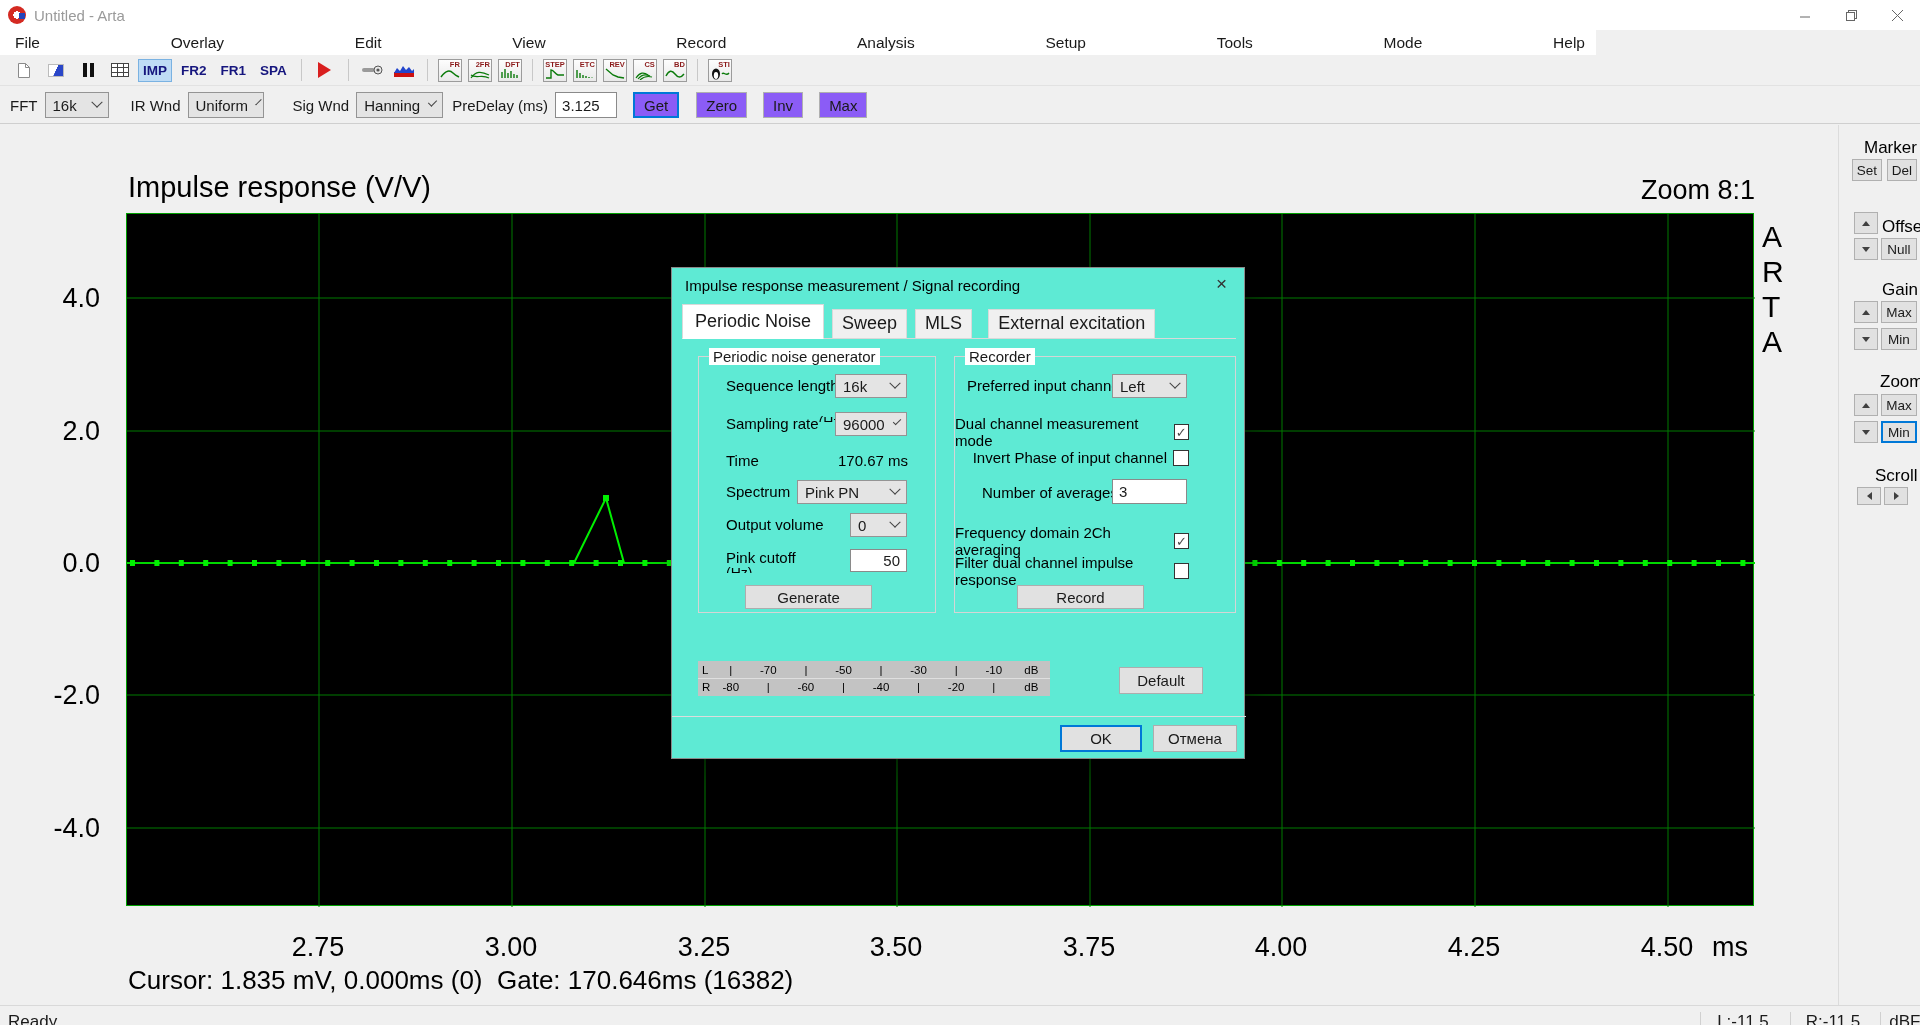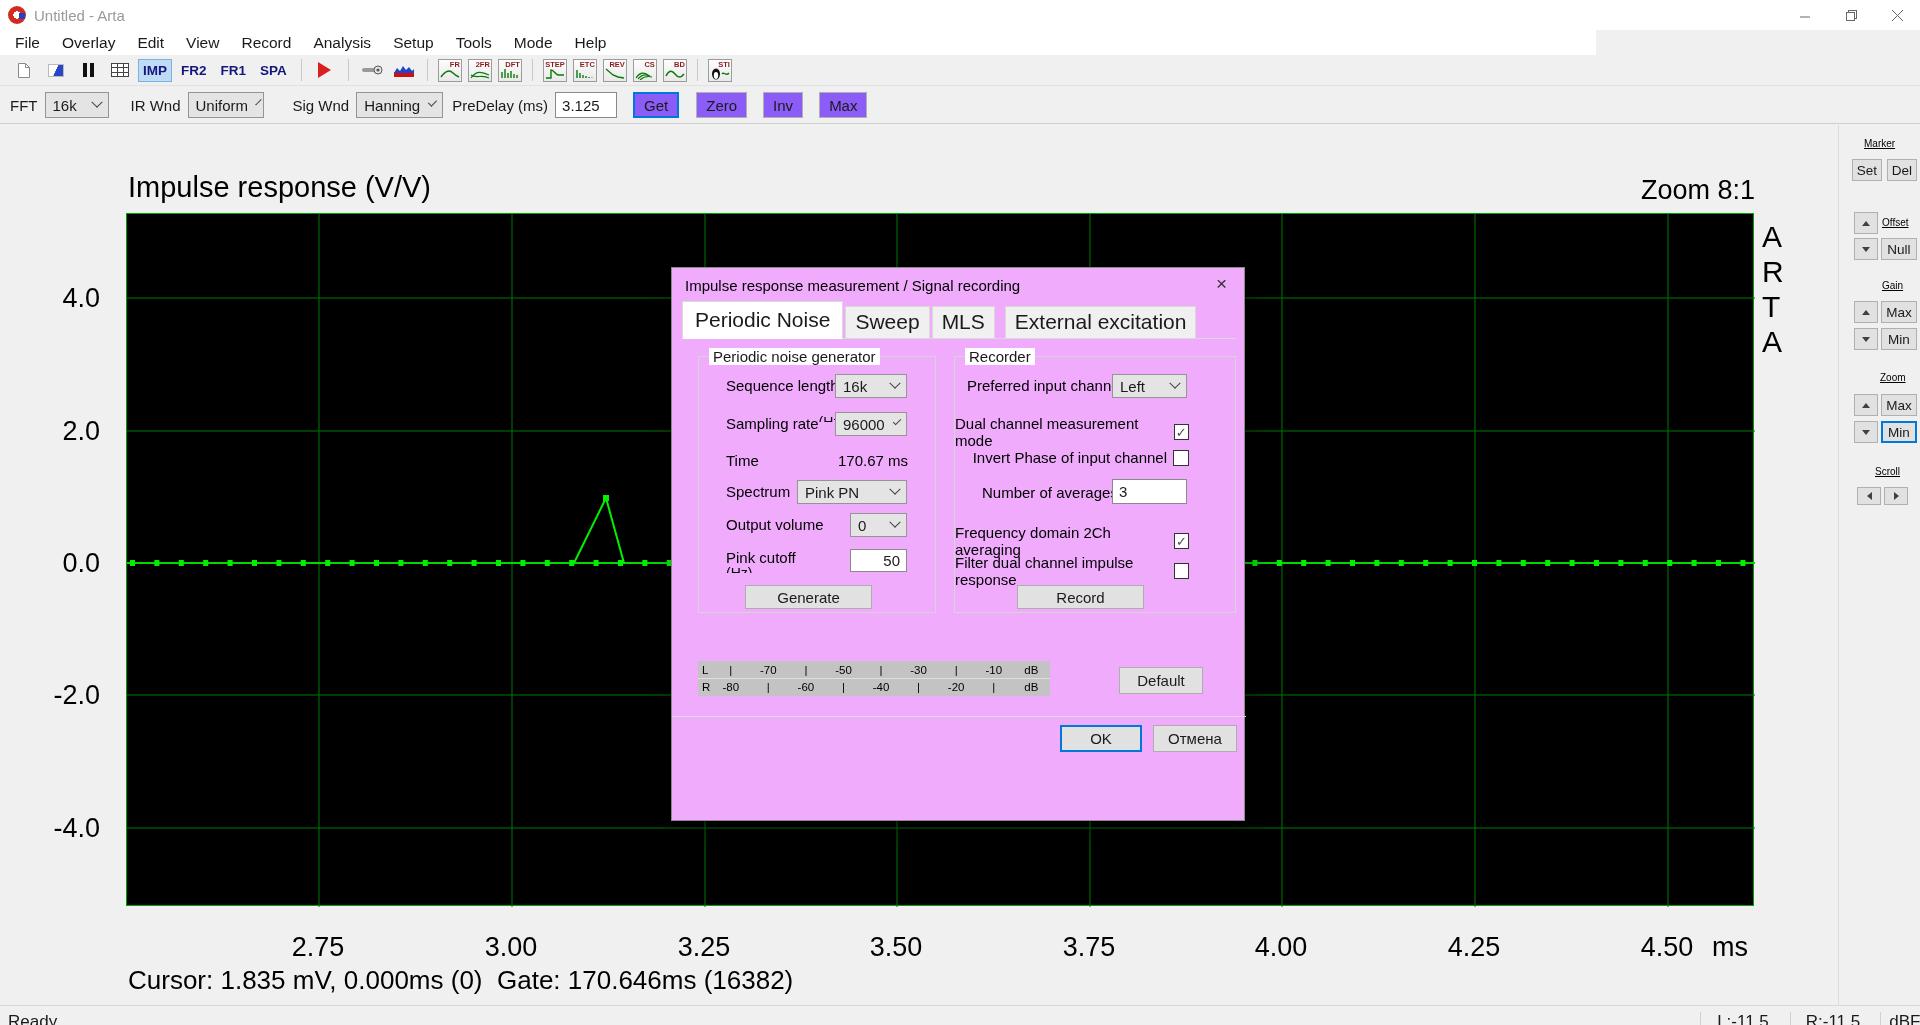--- a/index.html
+++ b/index.html
@@ -13,21 +13,21 @@
   .app-icon { width:18px; height:18px; margin:0 8px 0 8px; border-radius:50%;
     background:radial-gradient(circle at 50% 50%, #ffffff 0 28%, #d42a22 30% 100%); position:relative; }
   .app-icon::after{ content:""; position:absolute; right:1px; top:7px; width:6px; height:6px; background:#2244bb; }
   .title-text { font-size:15px; color:#9a9a9a; }
   .win-controls { margin-left:auto; display:flex; height:30px; }
   .wc { width:46px; height:30px; display:flex; align-items:center; justify-content:center; color:#555; font-size:15px; }
   .wc svg { stroke:#666; fill:none; stroke-width:1; }
 
   
   .menubar { position:absolute; left:0; top:30px; width:1596px; height:25px; background:#ffffff;
-    display:flex; align-items:center; padding-left:4px; }
+    display:flex; align-items:center; padding-left:4px;justify-content:space-between; }
   .menu-item { font-size:15.5px; padding:0 11px; color:#1a1a1a; }
 
   
   .toolbar { position:absolute; left:0; top:55px; width:1920px; height:31px; background:#f0f0f0;
     border-bottom:1px solid #e2e2e2; display:flex; align-items:center; padding-left:8px; }
   .tb-sep { width:1px; height:22px; background:#c8c8c8; margin:0 7px; }
   .tb-ico { width:26px; height:24px; display:flex; align-items:center; justify-content:center; margin:0 3px; }
   .mode-btn { font-size:13.5px; font-weight:bold; color:#16167e; padding:3px 4px; margin:0 2px; border:1px solid transparent; }
   .mode-btn.sel { background:#bfdcf5; border:1px solid #7ab2e2; }
   .chart-btn { position:relative; width:24px; height:23px; margin:0 3px;
@@ -59,41 +59,41 @@
   .plot { position:absolute; left:126px; top:88px; width:1628px; height:693px; background:#000; border:1px solid #00a000; }
   .ylab { position:absolute; left:0; width:112px; text-align:right; padding-right:12px; font-size:27px; color:#000; }
   .xlab { position:absolute; width:120px; text-align:center; top:807px; font-size:27px; color:#000; }
   .xunit { position:absolute; left:1712px; top:807px; font-size:27px; color:#000; }
   .arta-wm { position:absolute; left:1762px; top:94px; display:flex; flex-direction:column; }
   .arta-wm span { font-size:30px; line-height:35px; color:#000; text-align:left; }
   .cursor-line { position:absolute; left:128px; top:840px; font-size:26px; color:#000; white-space:pre; }
 
   
   .sidebar { position:absolute; left:1838px; top:0; width:82px; height:880px; border-left:1px solid #dcdcdc; }
-  .sb-label { position:absolute; font-size:10px; color:#000;text-decoration:underline; }
+  .sb-label { position:absolute; font-size:17px; color:#000; }
   .sb-btn { position:absolute; height:22px; background:#e1e1e1; border:1px solid #b0b0b0; font-size:13.5px;
     display:flex; align-items:center; justify-content:center; }
   .sb-btn.focus { border:2px solid #0078d7; }
   .spin { position:absolute; width:24px; height:22px; background:#e1e1e1; border:1px solid #b0b0b0;
     display:flex; align-items:center; justify-content:center; }
   .tri-up { width:0; height:0; border-left:4px solid transparent; border-right:4px solid transparent; border-bottom:5px solid #404040; }
   .tri-dn { width:0; height:0; border-left:4px solid transparent; border-right:4px solid transparent; border-top:5px solid #404040; }
   .tri-l { width:0; height:0; border-top:4px solid transparent; border-bottom:4px solid transparent; border-right:5px solid #404040; }
   .tri-r { width:0; height:0; border-top:4px solid transparent; border-bottom:4px solid transparent; border-left:5px solid #404040; }
 
   
-  .dialog { position:absolute; left:671px; top:267px; width:574px; height:554px; background:#f0abfc;
+  .dialog { position:absolute; left:671px; top:267px; width:574px; height:492px; background:#5eead4;
     border:1px solid #8a8a8a; box-shadow:6px 10px 24px rgba(0,0,0,.4); font-size:15px; }
   .dlg-title { position:absolute; left:0; top:0; width:100%; height:34px; display:flex; align-items:center; }
   .dlg-title .txt { margin-left:13px; font-size:15px; color:#000; }
   .dlg-close { position:absolute; right:0; top:0; width:45px; height:32px; display:flex; align-items:center;
     justify-content:center; font-size:19px; color:#333; }
   .tabs { position:absolute; left:10px; top:40px; width:554px; height:31px; display:flex; align-items:flex-end;
     border-bottom:1px solid #d9d9d9; }
-  .tab { font-size:21px; padding:3px 9px 4px 9px; background:#f0f0f0; border:1px solid #d9d9d9; border-bottom:none; margin-right:2px; }
+  .tab { font-size:18px; padding:3px 9px 4px 9px; background:#f0f0f0; border:1px solid #d9d9d9; border-bottom:none; margin-right:8px; }
   .tab.active { background:#fff; padding:6px 12px 6px 12px; position:relative; top:1px; border:1px solid #d9d9d9; border-bottom:1px solid #fff; }
   .group { position:absolute; border:1px solid #d5d5d5; }
   .group > .glabel { position:absolute; top:-9px; left:10px; background:#fff; padding:0 4px; font-size:15px; }
   .drow { position:absolute; display:flex; align-items:center; }
   .dlabel { font-size:15px; color:#000; }
   .sub { font-size:14px; height:7px; overflow:hidden; line-height:14px; color:#000; }
   .cb { width:16px; height:16px; background:#fff; border:1px solid #333; display:inline-flex;
     align-items:center; justify-content:center; font-size:13px; color:#4a4a4a; }
   .cb[data-checked="true"]::after { content:"✓"; }
   .dbtn { background:#e1e1e1; border:1px solid #adadad; display:flex; align-items:center; justify-content:center; font-size:15px; }

